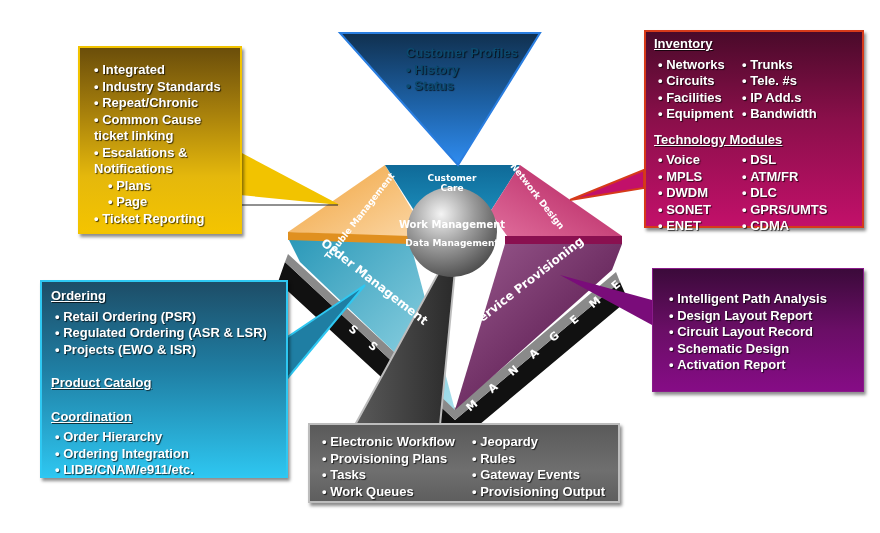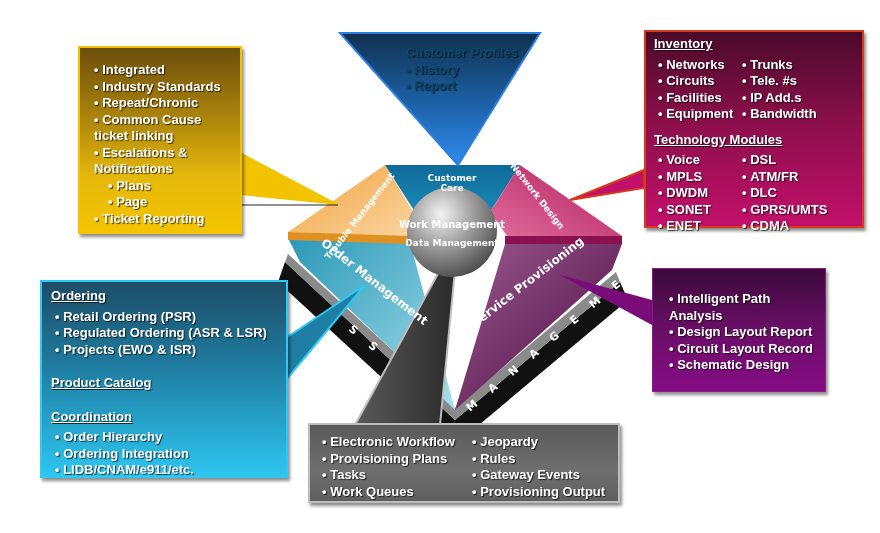--- a/index.html
+++ b/index.html
@@ -17,21 +17,21 @@
      background:linear-gradient(180deg,#6b4e0a 0%,#a7800c 35%,#e5b80c 70%,#f4c400 100%);
      border:2px solid #f2c300; box-shadow:2px 3px 3px rgba(0,0,0,0.45); padding:10px 0 0 10px; }
   #customer-tri-text { position:absolute; left:406px; top:45px; color:#0c4a6e; font-weight:bold;
      text-shadow:1px 1px 1px rgba(0,0,0,0.7); font-size:13px; line-height:16.5px; }
   #inventory-box { left:644px; top:30px; width:220px; height:198px;
      background:linear-gradient(180deg,#4a0a2a 0%,#8a0f4a 45%,#c2106a 100%);
      border:2px solid #d63a1a; box-shadow:2px 3px 3px rgba(0,0,0,0.45); padding:4px 0 0 8px; }
   #order-box { left:40px; top:280px; width:248px; height:198px;
      background:linear-gradient(180deg,#1d4d67 0%,#1f7ea3 45%,#2ec6f0 100%);
      border:2px solid #2ec8f2; box-shadow:2px 3px 3px rgba(0,0,0,0.45); padding:6px 0 0 9px; }
-  #provision-box { left:652px; top:268px; width:174px; height:124px;
+  #provision-box { left:652px; top:268px; width:212px; height:124px;
      background:linear-gradient(180deg,#3b0a3a 0%,#6a0e66 50%,#860c86 100%);
      border:1px solid #8a1a8a; box-shadow:2px 3px 3px rgba(0,0,0,0.45); padding:18px 0 0 12px; }
   #workflow-box { left:308px; top:423px; width:312px; height:80px;
      background:linear-gradient(180deg,#5a5a5a 0%,#6f6f6f 60%,#5e5e5e 100%);
      border:2px solid #bdbdbd; box-shadow:2px 3px 3px rgba(0,0,0,0.45); padding:5px 0 0 8px; }
   .cols { display:flex; }
   .cols > div { flex:none; }
   #inv-col1 { width:84px; } #tech-col1 { width:84px; }
   #wf-col1 { width:150px; }
 </style>
@@ -111,21 +111,21 @@
       <text transform="translate(530,285) rotate(-38)" font-size="12" text-anchor="middle" id="lbl-prov">Service Provisioning</text>
       <text x="452" y="228" font-size="10" text-anchor="middle" id="lbl-work">Work Management</text>
       <text x="452" y="246" font-size="9" text-anchor="middle" id="lbl-data">Data Management</text>
     </g>
   </svg>
 
   <div id="customer-tri-text">
     <div>Customer Profiles</div>
     <ul style="list-style:none;margin:0;padding:0">
       <li>• <span>History</span></li>
-      <li>• <span>Report</span></li>
+      <li>• <span>Status</span></li>
     </ul>
   </div>
 
   <div id="trouble-box" class="box">
     <ul>
       <li>Integrated</li>
       <li>Industry Standards</li>
       <li>Repeat/Chronic</li>
       <li style="width:120px">Common Cause ticket linking</li>
       <li style="width:110px">Escalations &amp; Notifications</li>
@@ -193,20 +193,21 @@
       <li>LIDB/CNAM/e911/etc.</li>
     </ul>
   </div>
 
   <div id="provision-box" class="box">
     <ul>
       <li>Intelligent Path Analysis</li>
       <li>Design Layout Report</li>
       <li>Circuit Layout Record</li>
       <li>Schematic Design</li>
+      <li>Activation Report</li>
     </ul>
   </div>
 
   <div id="workflow-box" class="box">
     <div class="cols">
       <div id="wf-col1">
         <ul>
           <li>Electronic Workflow</li>
           <li>Provisioning Plans</li>
           <li>Tasks</li>

